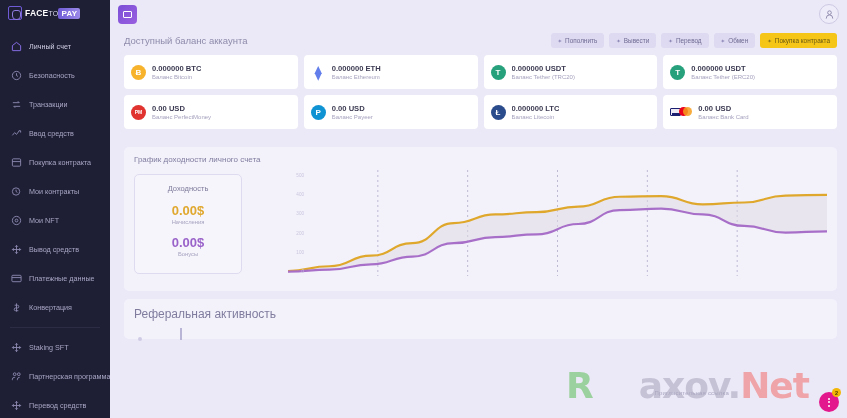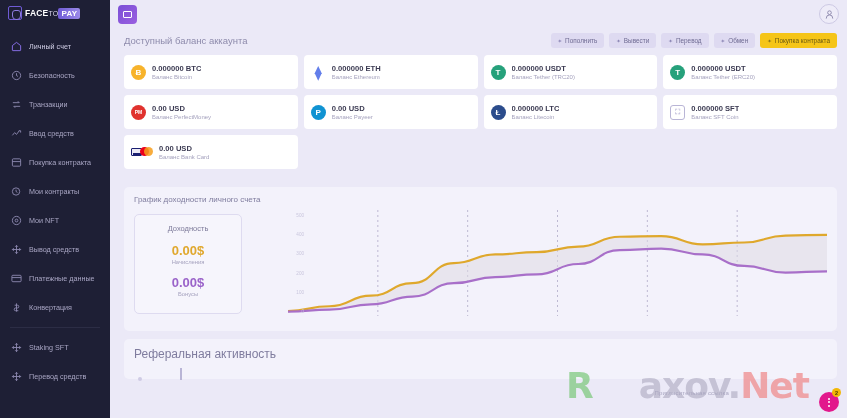--- a/index.html
+++ b/index.html
@@ -289,20 +289,28 @@
         <span class="lbl">Конвертация</span>
       </div>
 
       <div class="nav-sep"></div>
 
       <div class="nav-item">
         <svg class="ic" viewBox="0 0 24 24" fill="none" stroke="currentColor" stroke-width="2">
             <path d="M12 3v18M3 12h18M12 3l-3 3M12 3l3 3M12 21l-3-3M12 21l3-3M3 12l3-3M3 12l3 3M21 12l-3-3M21 12l-3 3"></path>
           </svg>
         <span class="lbl">Staking SFT</span>
+      </div>
+      <div class="nav-item">
+        <svg class="ic" viewBox="0 0 24 24" fill="none" stroke="currentColor" stroke-width="2">
+            <circle cx="8" cy="7" r="3"></circle>
+            <circle cx="17" cy="7" r="3"></circle>
+            <path d="M3 20v-2a4 4 0 0 1 4-4h2M14 20v-2a4 4 0 0 1 4-4h1"></path>
+          </svg>
+        <span class="lbl">Партнерская программа</span>
       </div>
       <div class="nav-item">
         <svg class="ic" viewBox="0 0 24 24" fill="none" stroke="currentColor" stroke-width="2">
             <path d="M12 3v18M3 12h18M12 3l-3 3M12 3l3 3M12 21l-3-3M12 21l3-3M3 12l3-3M3 12l3 3M21 12l-3-3M21 12l-3 3"></path>
           </svg>
         <span class="lbl">Перевод средств</span>
       </div>
     </nav>
   </aside>
 
@@ -390,27 +398,20 @@
           <span class="card-lbl">Баланс Payeer</span>
         </span>
       </div>
       <div class="card">
         <span class="coin ltc">Ł</span>
         <span class="card-txt">
           <span class="card-amt">0.000000 LTC</span>
           <span class="card-lbl">Баланс Litecoin</span>
         </span>
       </div>
-      <div class="card">
-        <span class="coin sft">⛶</span>
-        <span class="card-txt">
-          <span class="card-amt">0.000000 SFT</span>
-          <span class="card-lbl">Баланс SFT Coin</span>
-        </span>
-      </div>
 
       <div class="card">
         <span class="coin bank">
           <i class="visa"></i>
           <i class="mc1"></i>
           <i class="mc2"></i>
         </span>
         <span class="card-txt">
           <span class="card-amt">0.00 USD</span>
           <span class="card-lbl">Баланс Bank Card</span>

